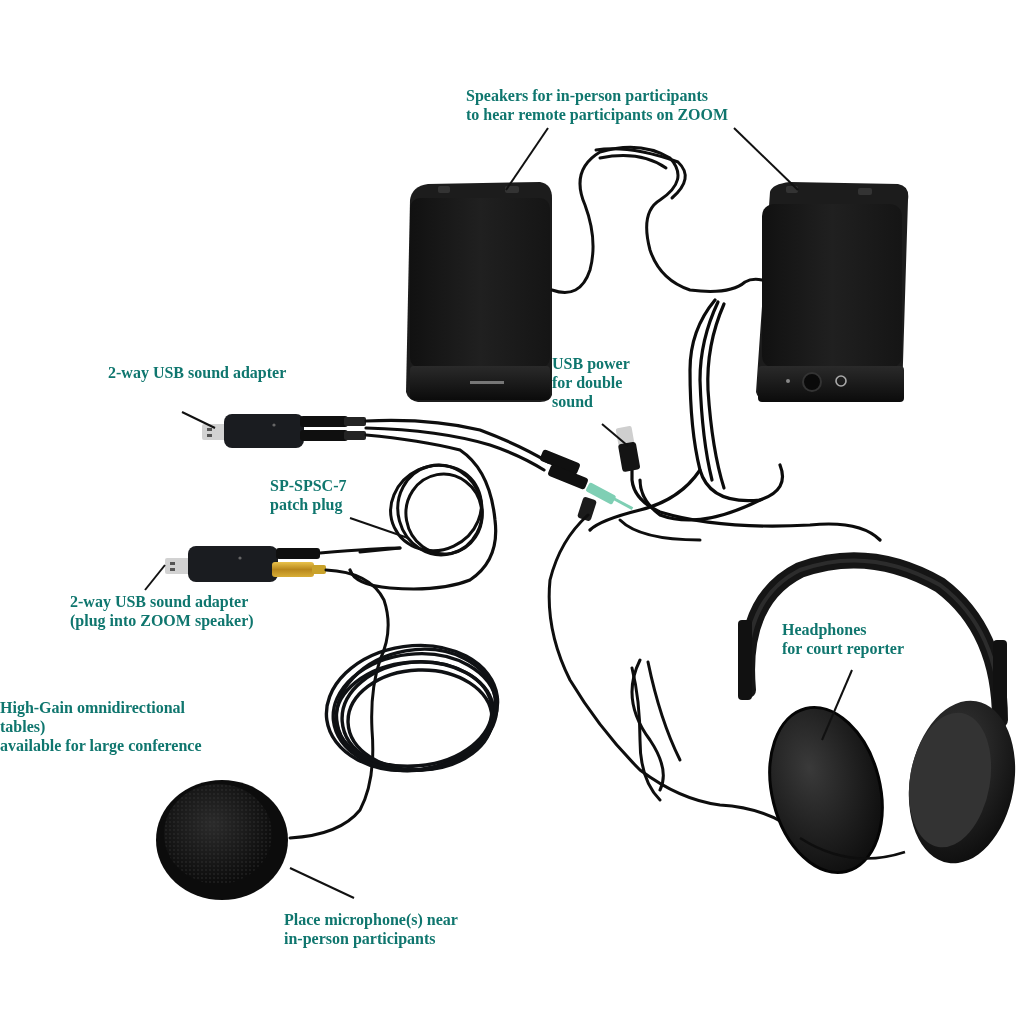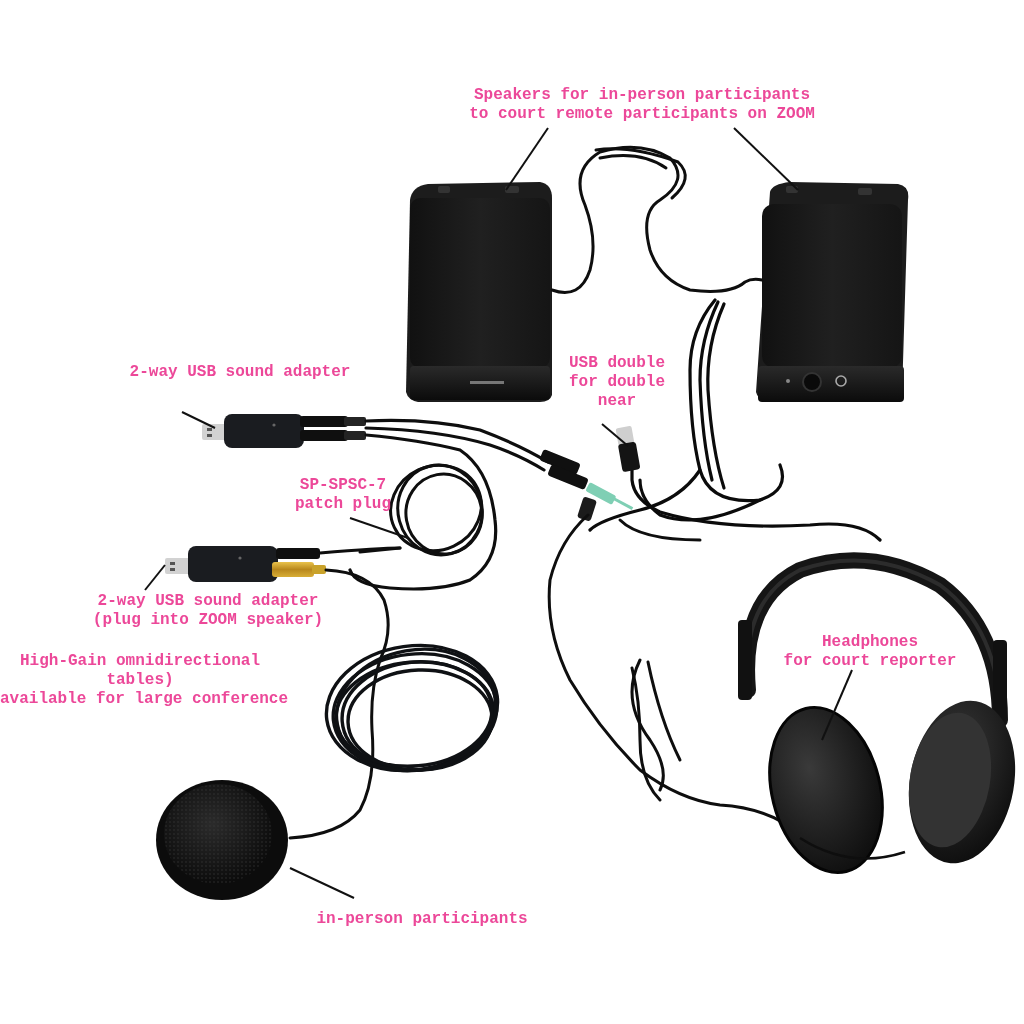--- a/index.html
+++ b/index.html
@@ -1,22 +1,22 @@
 <!DOCTYPE html>
 <html><head>
   <meta charset="utf-8">
   <style>
     html, body { margin: 0; padding: 0; background: #ffffff; }
     body { width: 1024px; height: 1024px; position: relative; overflow: hidden;
            font-family: "Liberation Sans", sans-serif; }
     .stage { position: absolute; left: 0; top: 0; width: 1024px; height: 1024px; }
     svg.art { position: absolute; left: 0; top: 0; width: 1024px; height: 1024px; }
-    .label { position: absolute; text-align: center; font-weight: bold;
-             color: #ec4899; font-size: 16px; line-height: 19px;
-             font-family: Liberation Mono, monospace; white-space: nowrap; }
+    .label { position: absolute; font-weight: bold;
+             color: #0f766e; font-size: 16px; line-height: 19px;
+             font-family: Liberation Serif, serif; white-space: nowrap; }
     .label span { display: block; }
   </style>
 </head>
 <body>
 
 <div class="stage">
 
   <svg class="art" viewBox="0 0 1024 1024">
     <defs>
       <linearGradient id="grille" x1="0" x2="1" y1="0" y2="0">
@@ -174,51 +174,52 @@
       <line x1="602" y1="424" x2="628" y2="446"></line>
       <line x1="350" y1="518" x2="408" y2="538"></line>
       <line x1="145" y1="590" x2="165" y2="565"></line>
       <line x1="852" y1="670" x2="822" y2="740"></line>
       <line x1="290" y1="868" x2="354" y2="898"></line>
     </g>
   </svg>
 
   <div class="label" style="left:466px; top:86px; width:352px;">
     <span>Speakers for in-person participants</span>
-    <span>to court remote participants on ZOOM</span>
+    <span>to hear remote participants on ZOOM</span>
   </div>
 
   <div class="label" style="left:552px; top:354px; width:130px;">
-    <span>USB double</span>
+    <span>USB power</span>
     <span>for double</span>
-    <span>near</span>
+    <span>sound</span>
   </div>
 
   <div class="label" style="left:108px; top:363px; width:264px;">
     <span>2-way USB sound adapter</span>
   </div>
 
-  <div class="label" style="left:278px; top:476px; width:130px;">
+  <div class="label" style="left:270px; top:476px; width:130px;">
     <span>SP-SPSC-7</span>
     <span>patch plug</span>
   </div>
 
   <div class="label" style="left:70px; top:592px; width:276px;">
     <span>2-way USB sound adapter</span>
     <span>(plug into ZOOM speaker)</span>
   </div>
 
-  <div class="label" style="left:0px; top:652px; width:280px;">
+  <div class="label" style="left:0px; top:698px; width:280px;">
     <span>High-Gain omnidirectional</span>
     <span>tables)</span>
     <span>available for large conference</span>
   </div>
 
-  <div class="label" style="left:782px; top:633px; width:176px;">
+  <div class="label" style="left:782px; top:620px; width:176px;">
     <span>Headphones</span>
     <span>for court reporter</span>
   </div>
 
   <div class="label" style="left:284px; top:910px; width:276px;">
+    <span>Place microphone(s) near</span>
     <span>in-person participants</span>
   </div>
 
 </div>
 
 </body></html>

